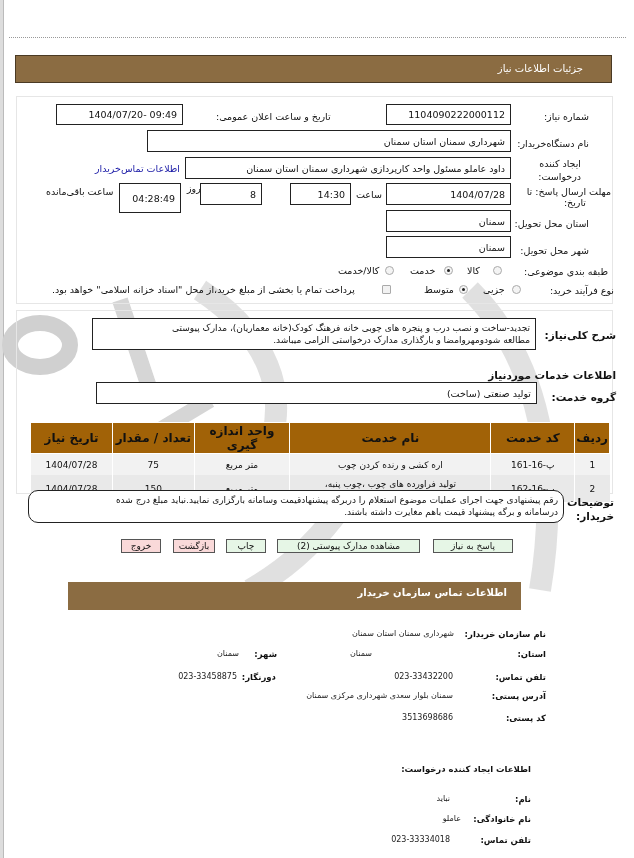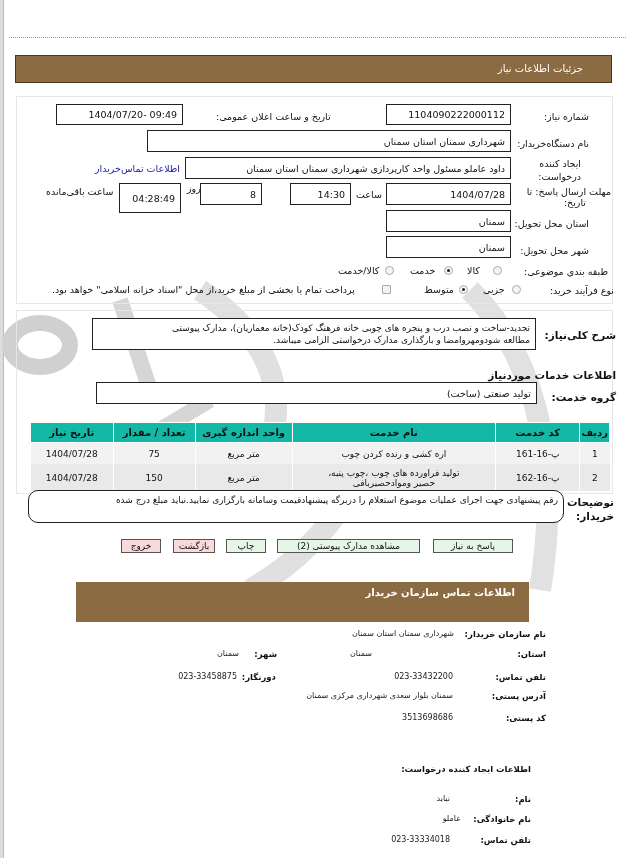--- a/index.html
+++ b/index.html
@@ -12,28 +12,28 @@
   .panel{position:absolute;border:1px solid #e6e6e6;background:transparent;}
   .lbl{position:absolute;font-size:9.5px;white-space:nowrap;direction:rtl;}
   .box{position:absolute;border:1px solid #222;background:#fff;box-sizing:border-box;font-size:9.5px;white-space:nowrap;padding:0 5px;display:flex;align-items:center;direction:rtl;}
   .box.ltr{direction:ltr;justify-content:flex-end;}
   .link{position:absolute;color:#1a1aa6;font-size:9.5px;direction:rtl;white-space:nowrap;}
   .radio{position:absolute;width:9px;height:9px;border-radius:50%;border:1px solid #aaa;background:#f4f4f4;box-sizing:border-box;}
   .radio.on::after{content:"";position:absolute;left:2px;top:2px;width:3px;height:3px;border-radius:50%;background:#222;}
   .check{position:absolute;width:9px;height:9px;border:1px solid #aaa;background:#f2f2f2;box-sizing:border-box;border-radius:1px;}
   .bold{font-weight:bold;}
   table.svc{position:absolute;left:30px;top:422px;width:580px;border-collapse:collapse;direction:rtl;font-size:9px;}
-  table.svc th{background:#14b8a6;font-weight:bold;height:17px;border:1px solid #fff;font-size:10px;}
+  table.svc th{background:#a16207;font-weight:bold;height:17px;border:1px solid #fff;font-size:12px;}
   table.svc td{text-align:center;border-left:1px solid #fff;}
   table.svc tr.r1 td{background:#f2f2f2;height:19px;}
   table.svc tr.r2 td{background:#e9e9e9;height:25px;line-height:10px;}
   .btn{position:absolute;height:14px;border:1px solid #555;box-sizing:border-box;font-size:9px;text-align:center;line-height:12px;direction:rtl;white-space:nowrap;}
   .btn.green{background:#e6f6e6;}
   .btn.red{background:#f9d9d9;}
-  .contact-bar{position:absolute;left:76px;top:582px;width:453px;height:40px;background:#8b6c42;}
+  .contact-bar{position:absolute;left:68px;top:582px;width:453px;height:28px;background:#8b6c42;}
   .contact-bar span{position:absolute;right:14px;top:5px;color:#fff;font-size:10px;font-weight:bold;}
   .c-lbl{position:absolute;font-size:8.5px;font-weight:bold;direction:rtl;white-space:nowrap;}
   .c-val{position:absolute;font-size:8px;direction:rtl;white-space:nowrap;color:#222;}
 </style>
 </head>
 <body>
 
 <div class="frame-left"></div>
 <div class="dotline"></div>
 
@@ -139,20 +139,21 @@
       <td>150</td>
       <td>1404/07/28</td>
     </tr>
   </tbody>
 </table>
 
 <span class="lbl bold" style="right:20px;top:496px;font-size:10.5px;">توضیحات</span>
 <span class="lbl bold" style="right:20px;top:510px;font-size:10.5px;">خریدار:</span>
 <div class="box" style="left:28px;top:490px;width:536px;height:33px;display:block;padding:3px 5px;white-space:normal;line-height:12px;font-size:9px;border-radius:10px;">
   <div>رقم  پیشنهادی جهت اجرای عملیات موضوع استعلام را دربرگه  پیشنهادقیمت وسامانه بارگزاری نمایید.نباید مبلغ درج شده</div>
+  <div>درسامانه و برگه  پیشنهاد قیمت باهم مغایرت داشته باشند.</div>
 </div>
 
 <div class="btn green" style="left:433px;top:539px;width:80px;">پاسخ به نیاز</div>
 <div class="btn green" style="left:277px;top:539px;width:143px;">مشاهده مدارک پیوستی (2)</div>
 <div class="btn green" style="left:226px;top:539px;width:40px;">چاپ</div>
 <div class="btn red" style="left:173px;top:539px;width:42px;">بازگشت</div>
 <div class="btn red" style="left:121px;top:539px;width:40px;">خروج</div>
 
 <div class="contact-bar">
   <span>اطلاعات تماس سازمان خریدار</span>

